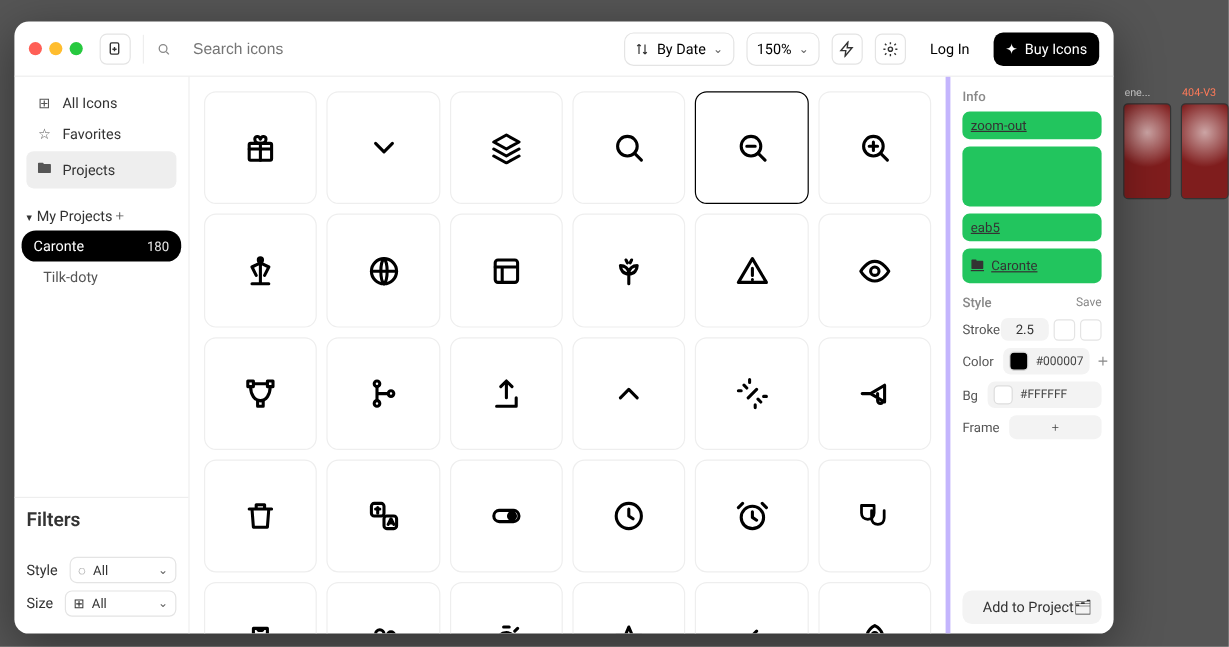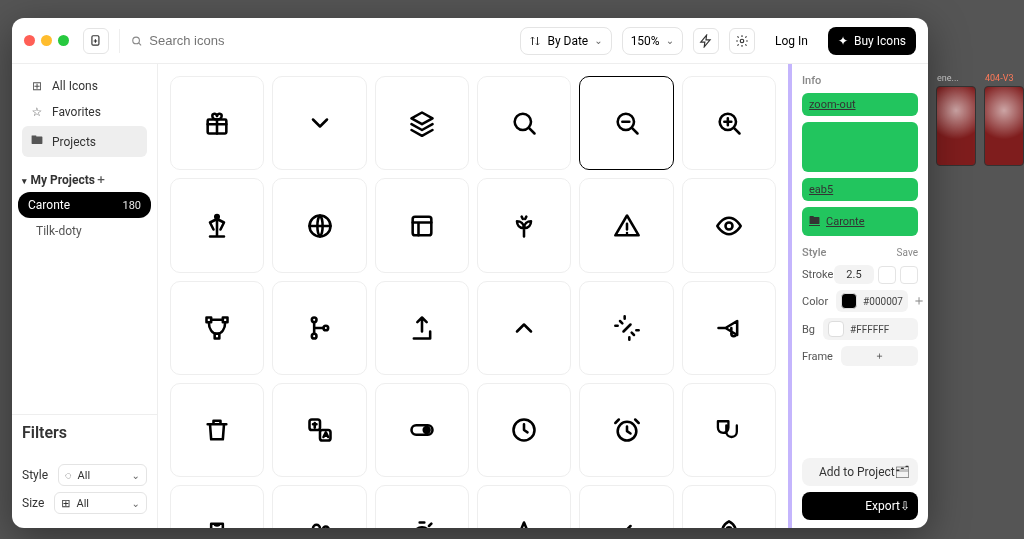--- a/index.html
+++ b/index.html
@@ -12,34 +12,34 @@
     display: flex; flex-direction: column; overflow: hidden;
   }
   .topbar {
     height: 46px; border-bottom: 1px solid #eee; display: flex; align-items: center;
     padding: 0 12px; gap: 10px; flex-shrink: 0;
   }
   .traffic { display:flex; gap:6px; margin-right:4px;}
   .dot { width:11px; height:11px; border-radius:50%; }
   .dot.r{background:#ff5f56;} .dot.y{background:#ffbd2e;} .dot.g{background:#27c93f;}
   .topicon { width:26px; height:26px; border:1px solid #e4e4e4; border-radius:6px; display:flex; align-items:center; justify-content:center; font-size:14px; color:#333; cursor:pointer;}
-  .search { flex:1; display:flex; align-items:center; gap:6px; color:#888; font-size:13px; }
+  .search { flex:1; display:flex; align-items:center; gap:18px; color:#888; font-size:13px; }
   .search input { border:none; outline:none; font-size:13px; width:100%; color:#333; }
   .sort-btn { height:28px; padding:0 8px; border:1px solid #e4e4e4; border-radius:8px; display:flex; align-items:center; gap:6px; font-size:12px; cursor:pointer; }
   .chev { font-size:10px; color:#666; }
   .login { font-size:12px; padding:6px 10px; cursor:pointer;}
   .buy { background:#000; color:#fff; font-size:12px; padding:7px 10px; border-radius:8px; display:flex; align-items:center; gap:6px; cursor:pointer;}
 
   .body { flex:1; display:flex; min-height:0;}
   .sidebar { width:146px; border-right:1px solid #eee; display:flex; flex-direction:column; font-size:12px;}
   .side-top { padding:10px 10px 6px; display:flex; flex-direction:column; gap:2px;}
   .side-item { display:flex; align-items:center; gap:8px; padding:5px 8px; border-radius:6px; color:#333; cursor:pointer;}
   .side-item.active { background:#eee; }
   .side-item .mico { width:14px; display:flex; justify-content:center; color:#555;}
-  .side-section { display:flex; align-items:center; padding:8px 10px 4px; color:#333; font-weight:700;}
+  .side-section { display:flex; align-items:center; padding:8px 10px 4px; color:#333; font-weight:400;}
   .side-section .caret { font-size:9px; margin-right:4px;}
   .plus { color:#555; cursor:pointer;}
   .proj-list { padding:0 6px 6px;}
   .proj { display:flex; justify-content:space-between; align-items:center; padding:6px 10px; border-radius:12px; cursor:pointer;}
   .proj.sel { background:#000; color:#fff; }
   .proj .cnt { font-size:11px; opacity:.9;}
   .proj.sub { color:#555; padding-left:18px;}
 
   .filters { border-top:1px solid #eee; padding:8px 10px; font-size:12px; color:#333; margin-top:auto;}
   .filters h4{ font-size:16px; font-weight:600; margin-bottom:22px;}
@@ -418,21 +418,17 @@
         <div class="colorrow" style="justify-content:center;">
           <span class="addp">＋</span>
         </div>
       </div>
 
       <div class="actions">
         <div class="act light">
           <span>Add to Project</span>
           <span>🗂</span>
         </div>
-        <div class="act dark">
-          <span>Export</span>
-          <span>⇩</span>
-        </div>
       </div>
     </div>
 
   </div>
 </div>
 
 </body></html>

